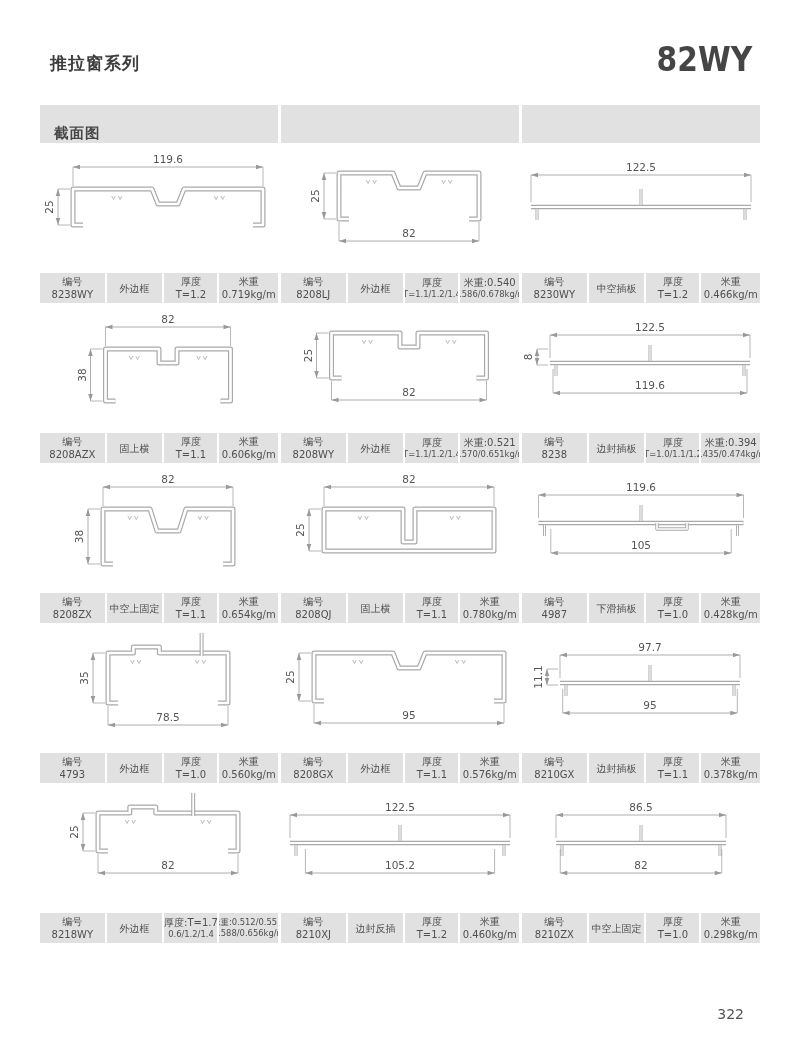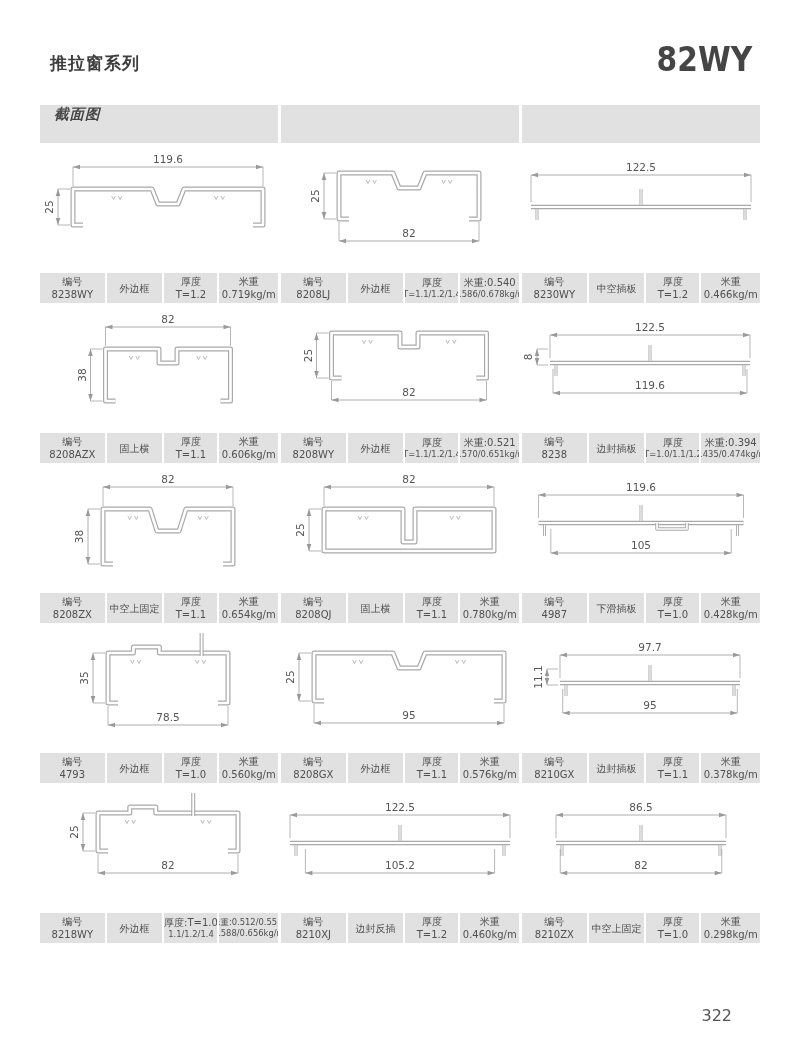--- a/index.html
+++ b/index.html
@@ -3,33 +3,33 @@
 <meta charset="utf-8">
 <style>
   html,body{margin:0;padding:0;background:#fff;}
   .page{position:relative;width:800px;height:1043px;background:#ffffff;overflow:hidden;
         font-family:"DejaVu Sans","Liberation Sans",sans-serif;color:#4a4a4a;}
   .series-title{position:absolute;left:50px;top:52px;font-size:17px;font-weight:bold;color:#3d3d3d;letter-spacing:1px;}
   .model-code{position:absolute;right:48px;top:40px;font-size:33px;font-weight:bold;color:#454545;
               transform:scaleX(.9);transform-origin:right center;letter-spacing:0px;}
   .section-table{position:absolute;left:40px;top:105px;width:720px;}
   .thead{display:grid;grid-template-columns:repeat(3,1fr);column-gap:3px;height:38px;}
-  .thead .hcell{background:#e1e1e1;display:flex;align-items:flex-start;font-style:italic;}
+  .thead .hcell{background:#e1e1e1;display:flex;align-items:flex-end;}
   .thead .hcell:first-child{padding-left:14px;}
   .thead .hlabel{font-size:14.5px;color:#474747;font-weight:bold;letter-spacing:1px;}
   .grid{display:grid;grid-template-columns:repeat(3,1fr);column-gap:3px;grid-auto-rows:160px;}
   .cell{background:#fff;display:flex;flex-direction:column;}
   .draw{height:130px;}
   .draw svg{display:block;}
   .spec{height:30px;display:grid;grid-template-columns:1.16fr 1fr .95fr 1.05fr;column-gap:2px;}
   .sc{background:#e1e1e1;display:flex;flex-direction:column;justify-content:center;align-items:center;
       font-size:10px;color:#4f4f4f;line-height:1.3;overflow:hidden;text-align:center;}
   .sc .ln{white-space:nowrap;}
   .sc .ln.small{font-size:8.4px;}
-  .page-number{position:absolute;right:68px;top:1006px;font-size:16px;color:#555;}
+  .page-number{position:absolute;right:56px;top:1006px;font-size:14px;color:#555;}
 </style>
 </head>
 <body>
 
 <div class="page">
   <div class="series-title">推拉窗系列</div>
   <div class="model-code">82WY</div>
 
   <div class="section-table">
     <div class="thead">
@@ -559,22 +559,22 @@
           </div>
           <div class="spec">
             <div class="sc">
               <div class="ln">编号</div>
               <div class="ln">8218WY</div>
             </div>
             <div class="sc">
               <div class="ln">外边框</div>
             </div>
             <div class="sc">
-              <div class="ln">厚度:T=1.0</div>
-              <div class="ln small">1.1/1.2/1.4</div>
+              <div class="ln">厚度:T=1.7</div>
+              <div class="ln small">0.6/1.2/1.4</div>
             </div>
             <div class="sc">
               <div class="ln small">米重:0.512/0.553/</div>
               <div class="ln small">0.588/0.656kg/m</div>
             </div>
           </div>
         </div>
         <div class="cell">
           <div class="draw">
             <svg width="238" height="130" viewBox="0 0 238 130" style="font-family:inherit">

